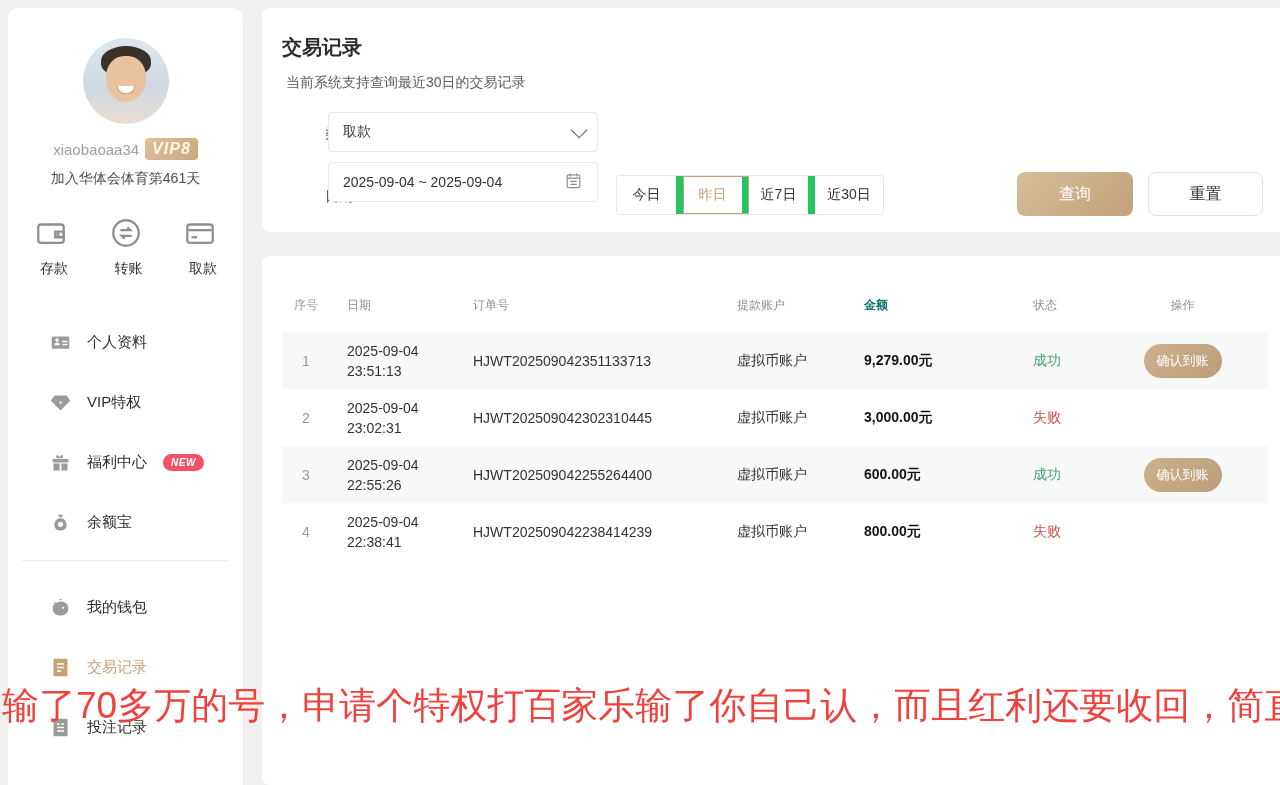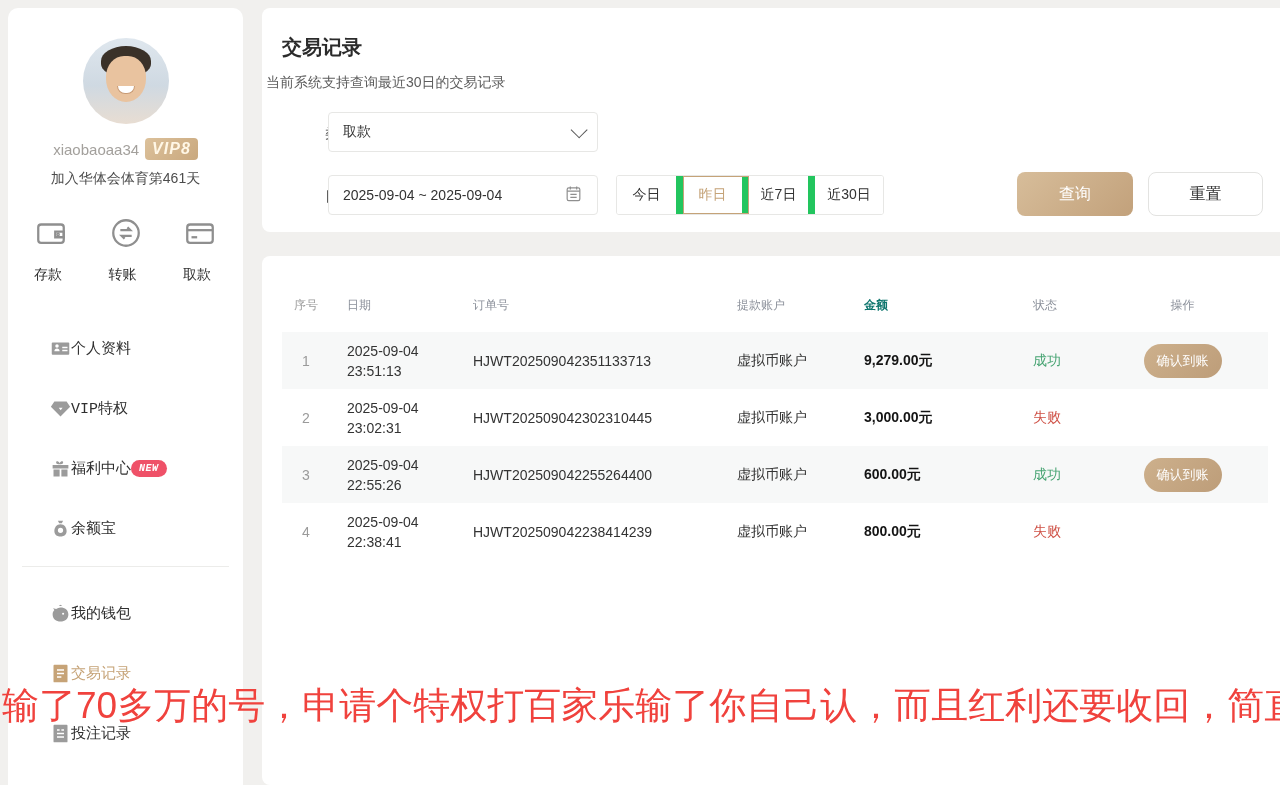--- a/index.html
+++ b/index.html
@@ -15,43 +15,43 @@
   .avatar-wrap { display:flex; justify-content:center; margin-top:30px; }
   .avatar { width:86px; height:86px; border-radius:50%; overflow:hidden; background:linear-gradient(180deg,#dfe7ee 0%,#cfd9e2 55%,#e8ddd2 100%); position:relative; }
   .avatar .hair { position:absolute; left:18px; top:8px; width:50px; height:30px; border-radius:50% 50% 40% 40%; background:#3a3128; }
   .avatar .face { position:absolute; left:23px; top:18px; width:40px; height:46px; border-radius:45% 45% 50% 50%; background:#e9c39f; }
   .avatar .smile { position:absolute; left:34px; top:48px; width:18px; height:8px; border-radius:0 0 12px 12px; background:#fff; border:1px solid #c89a74; border-top:none; }
   .user-line { display:flex; justify-content:center; align-items:center; gap:6px; margin-top:14px; }
   .username { font-size:15px; color:#a3a09c; }
   .vip-badge { background:linear-gradient(135deg,#dcc19b,#c9a87e); color:#fff7e6; font-size:16px; font-style:italic; font-weight:bold; padding:2px 7px; border-radius:4px; letter-spacing:1px; }
   .join-text { text-align:center; font-size:14px; color:#4c4c4c; margin-top:10px; }
   .quick-actions { display:flex; justify-content:space-between; padding:0 26px; margin-top:28px; }
-  .qa-item { display:flex; flex-direction:column; align-items:flex-start; gap:12px; cursor:pointer; }
+  .qa-item { display:flex; flex-direction:column; align-items:flex-end; gap:6px; cursor:pointer; }
   .qa-item svg { width:34px; height:34px; stroke:#8f8f8f; fill:none; stroke-width:1.6; }
   .qa-label { font-size:14px; color:#2f2f2f; }
   .menu { margin-top:42px; }
-  .menu-item { display:flex; align-items:center; height:44px; padding-left:42px; margin-bottom:16px; cursor:pointer; font-size:15px; color:#2f2f2f;font-family:Liberation Mono, monospace; }
+  .menu-item { display:flex; align-items:center; gap:16px; height:44px; padding-left:42px; margin-bottom:16px; cursor:pointer; font-size:15px; color:#2f2f2f; }
   .menu-item svg { width:21px; height:21px; fill:#9b9b9b; }
   .menu-item.active { color:#c6a377; }
   .menu-item.active svg { fill:#c6a377; }
   .menu-divider { height:1px; background:#ececea; margin:8px 14px 24px 14px; }
   .new-badge { background:#ef5168; color:#fff; font-size:10px; font-weight:bold; font-style:italic; padding:3px 8px; border-radius:9px; letter-spacing:.5px; }
 
   
   #filter-card { left:262px; top:8px; width:1018px; height:224px; border-radius:8px 0 0 8px; }
   .page-title { font-size:20px; font-weight:bold; color:#2b2b2b; position:absolute; left:20px; top:26px; }
-  .page-subtitle { font-size:14px; color:#5d5d5d; position:absolute; left:4px; top:66px; }
+  .page-subtitle { font-size:14px; color:#5d5d5d; position:absolute; left:24px; top:66px; }
   .field-label { font-size:14px; color:#333; position:absolute; left:20px;margin-left:43px; }
   .select-box, .date-box {
     position:absolute; left:66px; width:270px; height:40px; background:#fff;
     border:1px solid #e7e7e5; border-radius:4px; display:flex; align-items:center;
     padding:0 14px; font-size:14px; color:#333; cursor:pointer;
   }
   .select-box { top:104px; justify-content:space-between; }
-  .date-box { top:167px; justify-content:space-between; }
+  .date-box { top:154px; justify-content:space-between; }
   .chevron { width:12px; height:12px; border-right:1.8px solid #555; border-bottom:1.8px solid #555; transform:rotate(45deg) translateY(-3px); }
   .cal-icon svg { width:19px; height:19px; stroke:#8f8f8f; fill:none; stroke-width:1.5; }
   .range-group { position:absolute; left:354px; top:167px; display:flex; height:40px; border:1px solid #e7e7e5; border-radius:3px; overflow:hidden; }
   .range-btn { width:66px; display:flex; align-items:center; justify-content:center; font-size:14px; color:#333; background:#fff; border:none; border-right:7px solid #22c55e; cursor:pointer; font-family:inherit; }
   .range-btn:last-child { border-right:none; }
   .range-btn.selected { color:#c5a378; outline:1px solid #c5a378; outline-offset:-1px; }
   .btn { position:absolute; top:164px; height:44px; border-radius:8px; font-size:16px; display:flex; align-items:center; justify-content:center; cursor:pointer; font-family:inherit; }
   .btn-query { left:755px; width:116px; background:linear-gradient(135deg,#d7bd9a,#c2a17b); color:#fff; border:none; }
   .btn-reset { left:886px; width:115px; background:#fff; color:#333; border:1px solid #e3e3e1; }
 

